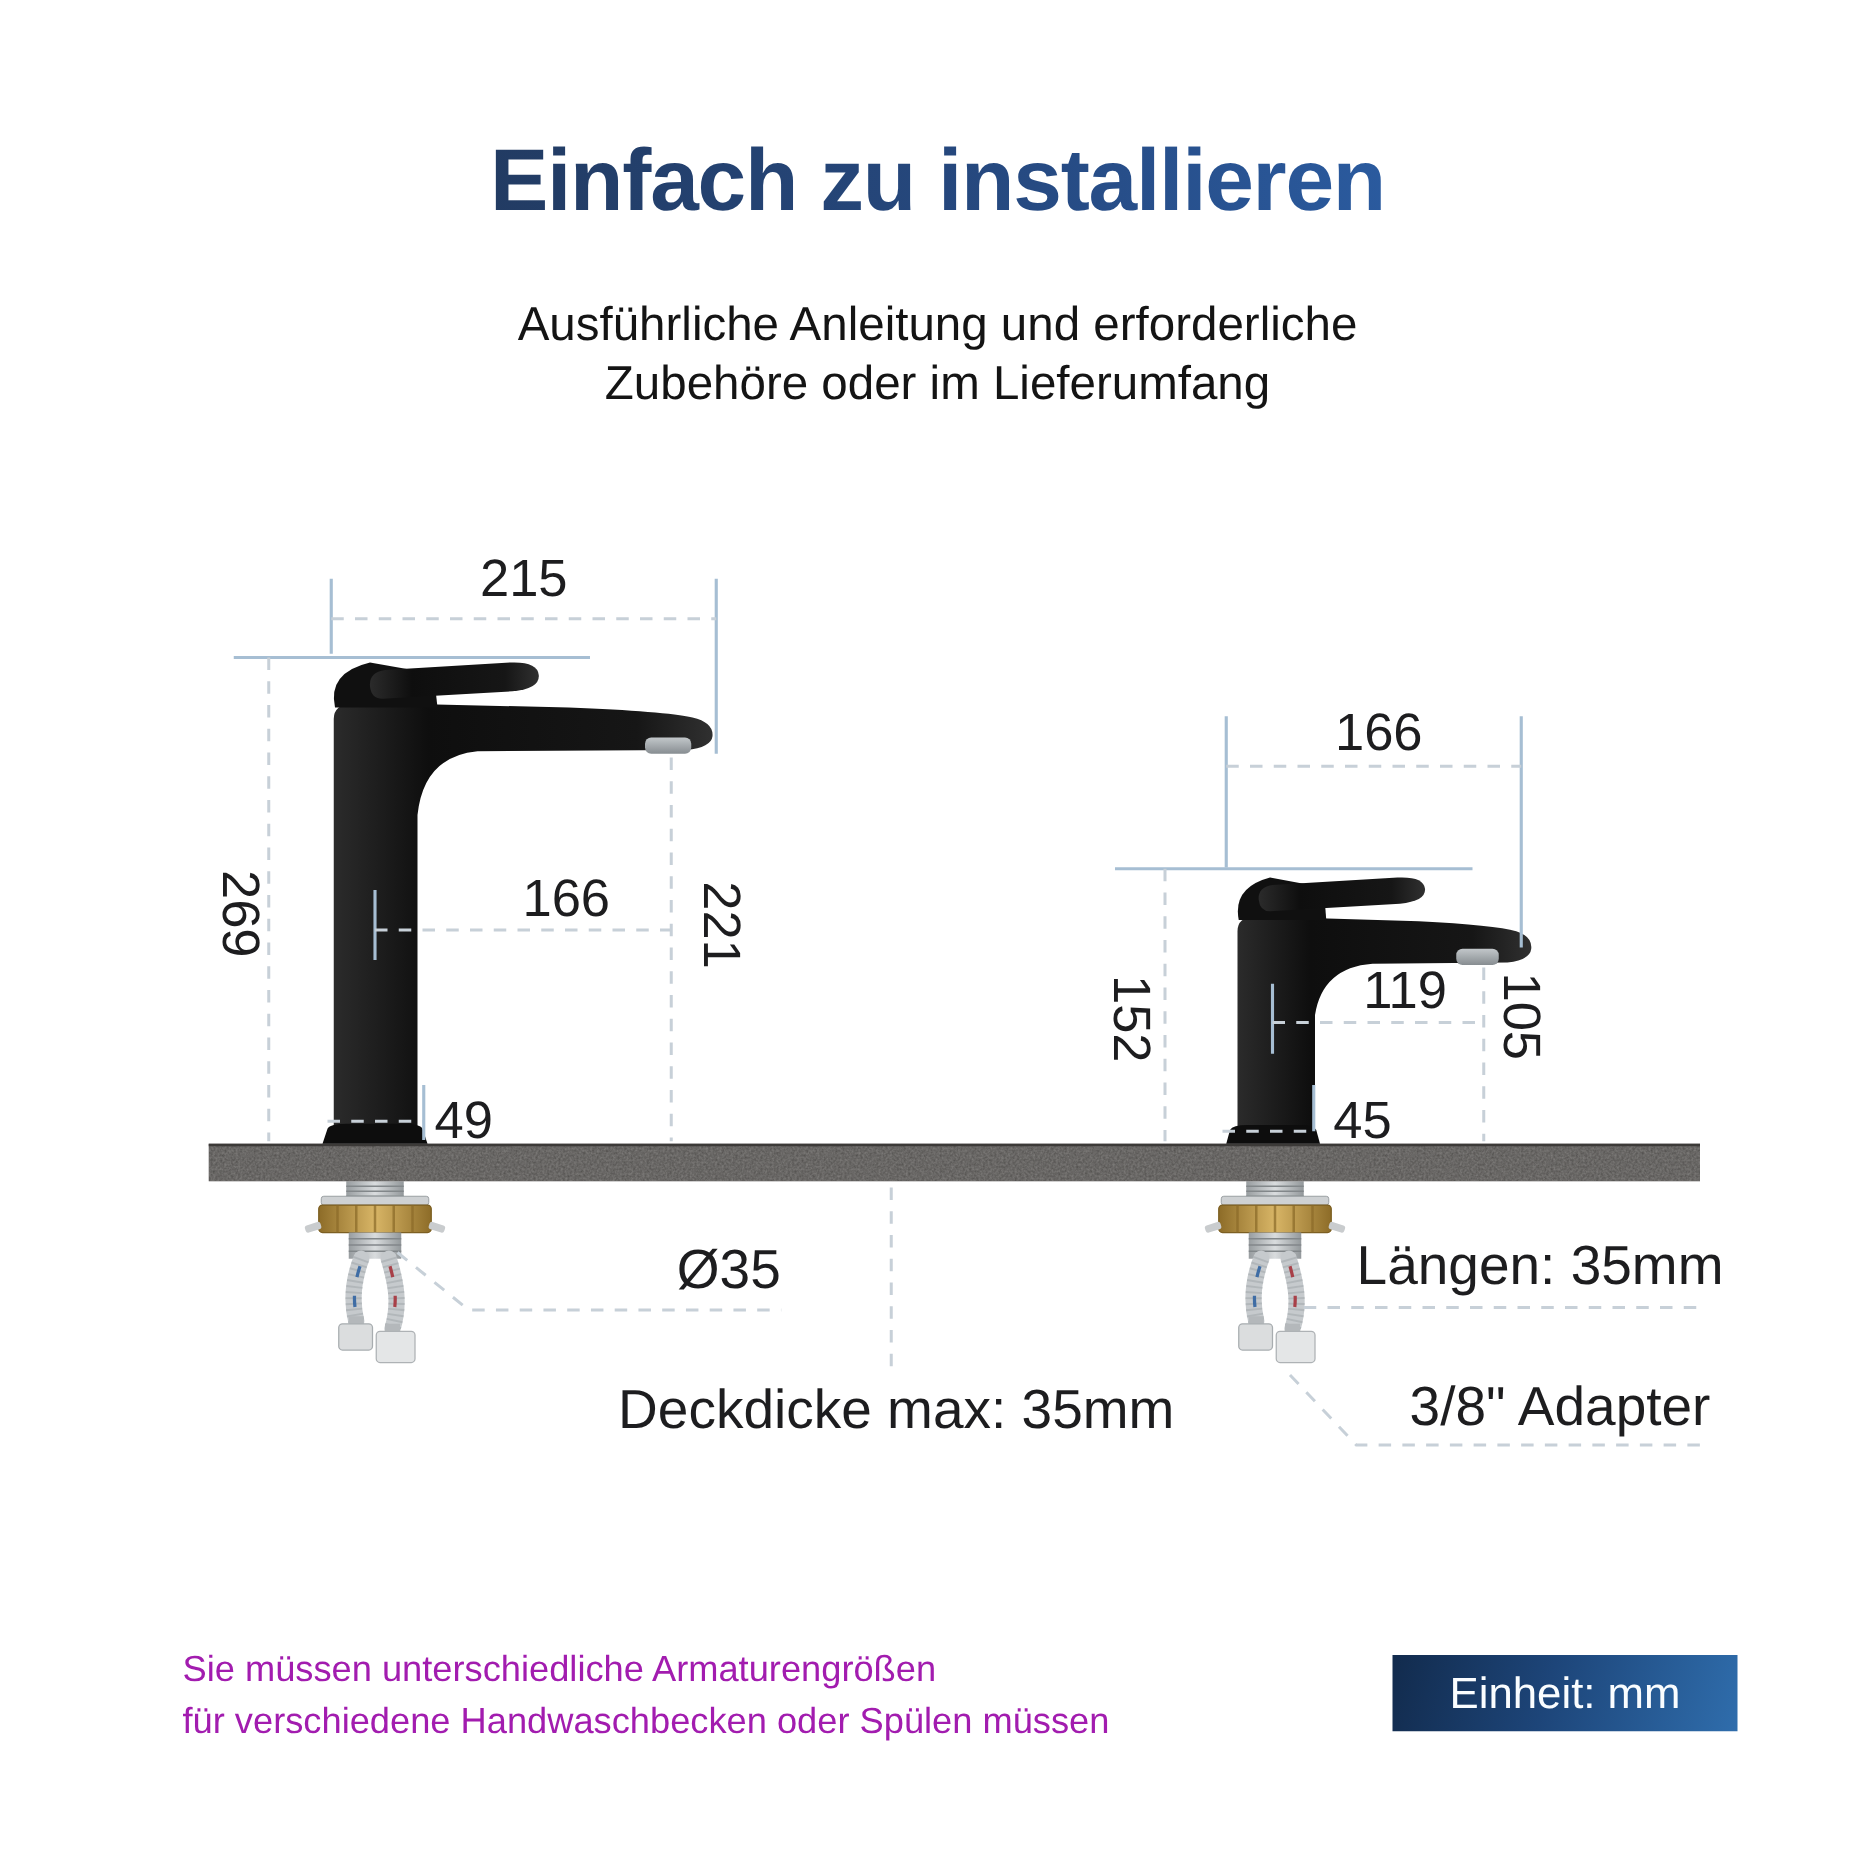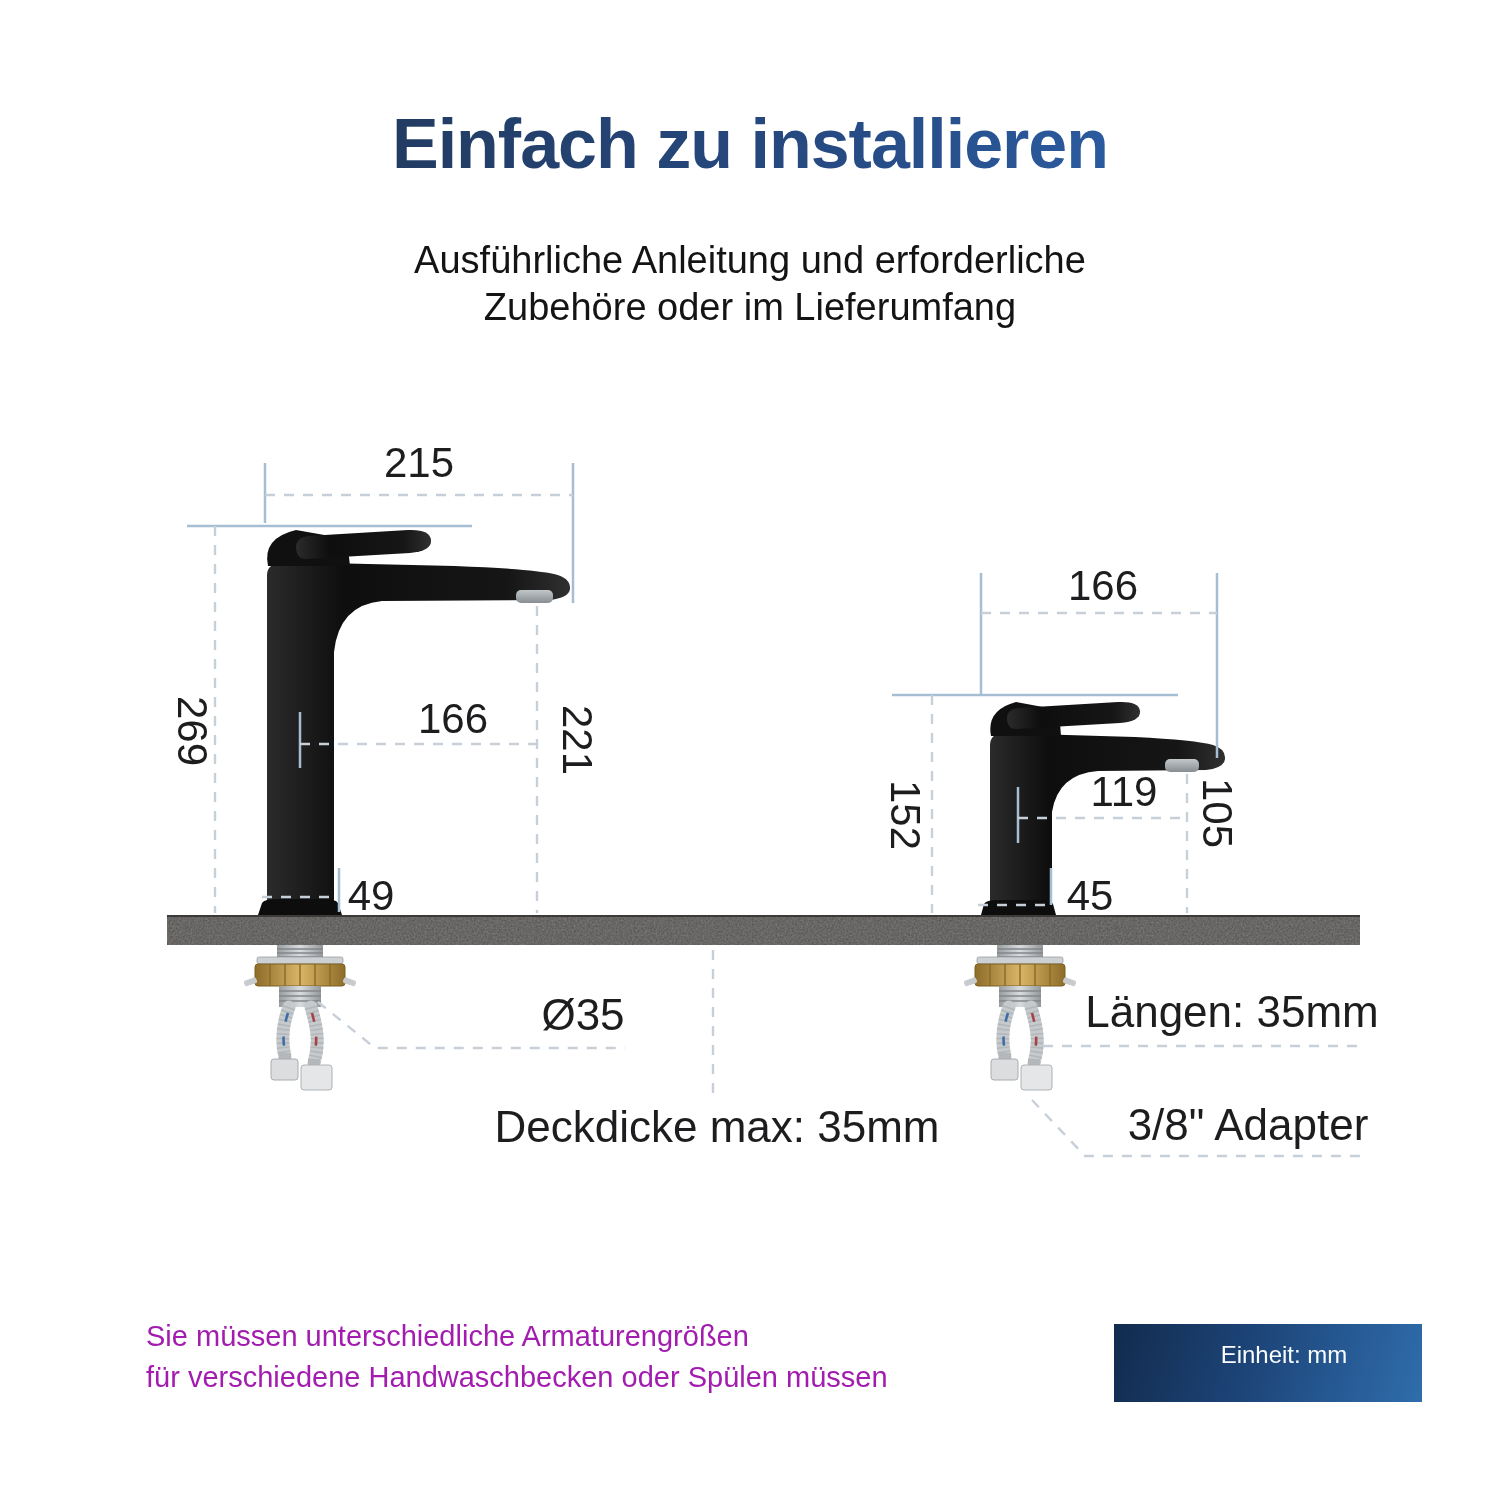--- a/index.html
+++ b/index.html
@@ -16,23 +16,23 @@
     position:absolute;top:206px;left:0;width:1500px;text-align:center;
     font-size:38px;line-height:47px;color:#141414;font-weight:normal;margin-top:31px;
   }
   .diagram{position:absolute;top:0;left:0;width:1500px;height:1500px;}
 
   .note{
     position:absolute;left:146px;top:1316px;width:900px;
     font-size:29px;line-height:41px;color:#a21caf;
   }
   .badge{
-    position:absolute;left:1114px;top:1324px;width:276px;height:78px;
+    position:absolute;left:1114px;top:1324px;width:276px;height:61px;
     background:linear-gradient(105deg,#122b4d 0%,#1d4579 45%,#2f6dac 100%);
-    color:#fafdff;font-size:24px;text-align:center;line-height:61px;padding-left:32px;
+    color:#fafdff;font-size:35px;text-align:center;line-height:61px;
   }
 
   
   .dim-text{font-size:42px;fill:#1d1d1f;font-family:"Liberation Sans",sans-serif;}
   .lbl-text{font-size:44px;fill:#1d1d1f;font-family:"Liberation Sans",sans-serif;}
   .solidline{stroke:#a6bed3;stroke-width:2.5;fill:none;}
   .dashline{stroke:#c7d0d8;stroke-width:2.4;fill:none;stroke-dasharray:10 9;}
 </style>
 </head>
 <body>

